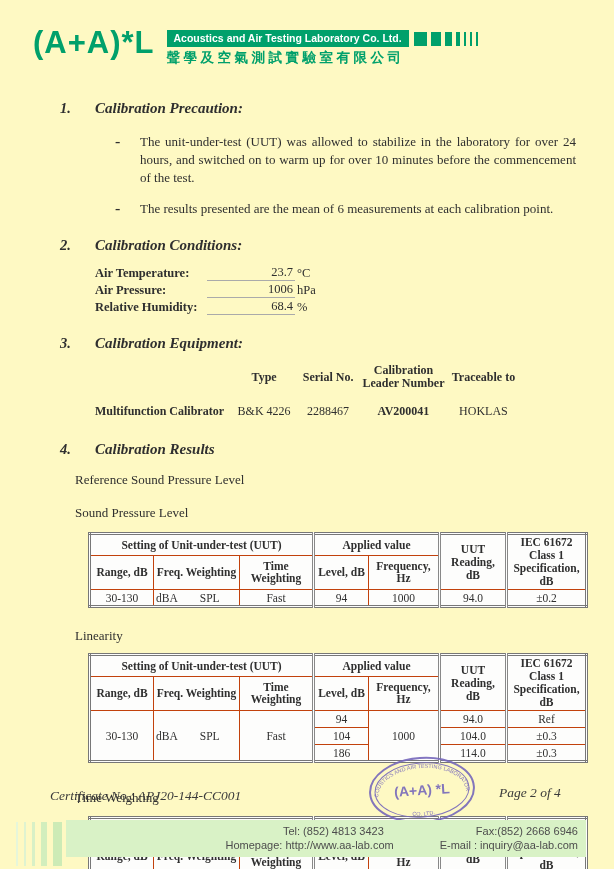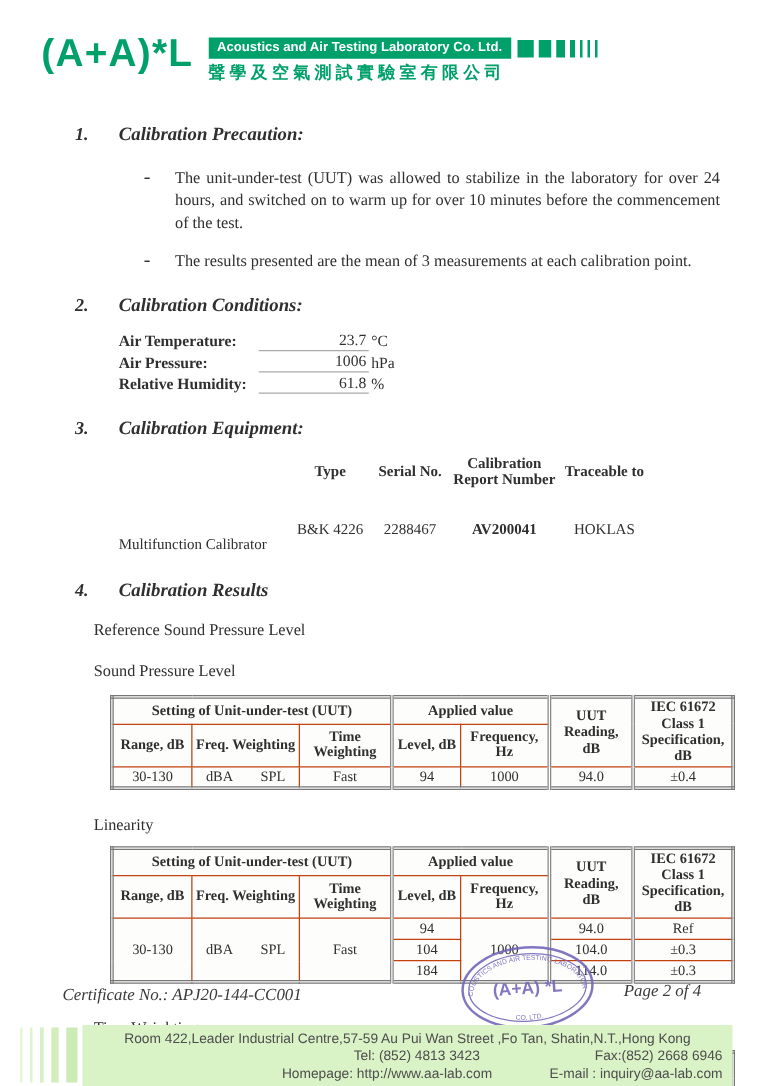--- a/index.html
+++ b/index.html
@@ -1,18 +1,18 @@
 <!DOCTYPE html>
 <html><head>
 <meta charset="utf-8">
 <style>
   * { margin:0; padding:0; box-sizing:border-box; }
   body { background:#888; display:flex; justify-content:center; }
   .page {
-    position:relative; width:614px; height:869px; background:#ffffff;
+    position:relative; width:614px; height:869px; background:#fef9c3;
     font-family:"Liberation Serif", serif; color:#2f2f2f; overflow:hidden;
   }
   
   .hdr { position:absolute; top:26px; left:33px; display:flex; align-items:flex-start; }
   .logo-text {
     font-family:"Liberation Sans", sans-serif; font-weight:bold;
     font-size:31px; line-height:34px; color:#00a06b; letter-spacing:1px; white-space:nowrap;
   }
   .hdr-right { margin-left:12px; margin-top:4px; }
   .banner-row { display:flex; align-items:center; gap:5px; }
@@ -36,36 +36,36 @@
   .bullet .btxt { flex:1; font-size:13px; line-height:18px; text-align:justify; }
   
   .cond { margin:12px 0 0 95px; font-size:12.5px; }
   .cond-row { display:flex; align-items:flex-end; height:15px; margin-bottom:2px; }
   .cond-label { width:112px; font-weight:bold; }
   .cond-line { width:88px; border-bottom:1px solid #aaa; text-align:right; padding-right:2px; }
   .cond-unit { margin-left:2px; }
   
   .equip { margin:12px 0 0 95px; font-size:12px; width:425px; }
   .eq-row { display:flex; align-items:center; }
-  .eq-name { width:150px; font-weight:normal;margin-top:24px; }
+  .eq-name { width:150px; font-weight:bold; }
   .eq-c { width:70px; text-align:center; }
   .eq-c.w2 { width:95px;font-weight:bold; }
   .eq-head { font-weight:bold; line-height:13px; margin-bottom:14px; }
   .eq-head .eq-c { font-weight:bold; }
   
   .sublabel { margin-left:75px; font-size:13px; }
   
   .rtable {
     margin-left:88px; border-collapse:collapse; table-layout:fixed; width:497px;
     font-size:11.5px; border:3px double #777; background:#fdfdfc;
   }
   .rtable th, .rtable td { border:1px solid #c2410c; text-align:center; padding:1px 2px; height:17px; font-weight:bold; }
   .rtable td.v { font-weight:normal; }
   .rtable .gsep { border-left:3px double #888; }
-  .freqcell { display:flex; justify-content:center; gap:22px; }
+  .freqcell { display:flex; justify-content:flex-start; gap:22px; }
   .twoline { line-height:13px; }
   
   .cert { position:absolute; left:50px; top:788px; font-style:italic; font-size:13.5px; color:#3a3a3a; }
   .pagenum { position:absolute; left:499px; top:785px; font-style:italic; font-size:13.5px; color:#3a3a3a; }
   .stamp { position:absolute; left:366px; top:754px; transform:rotate(-4deg); opacity:.9; }
   .fbars { position:absolute; left:16px; top:822px; display:flex; gap:6px; height:44px; align-items:stretch; }
   .fbars i { display:block; }
   .fblock {
     position:absolute; left:66px; top:820px; width:520px; background:#d9f2c6;
     font-family:"Liberation Sans", sans-serif; font-size:11px; color:#4d4d4d;
@@ -104,55 +104,55 @@
     <div class="sec" style="margin-top:8px;">
       <span class="sec-num">1.</span>
       <span class="sec-title">Calibration Precaution:</span>
     </div>
     <div class="bullet" style="margin-top:16px;">
       <span class="dash">-</span>
       <span class="btxt">The unit-under-test (UUT) was allowed to stabilize in the laboratory for over 24 hours, and switched on to warm up for over 10 minutes before the commencement of the test.</span>
     </div>
     <div class="bullet">
       <span class="dash">-</span>
-      <span class="btxt">The results presented are the mean of 3 measurements at each calibration point.</span>
+      <span class="btxt">The results presented are the mean of 6 measurements at each calibration point.</span>
     </div>
 
     <div class="sec" style="margin-top:19px;">
       <span class="sec-num">2.</span>
       <span class="sec-title">Calibration Conditions:</span>
     </div>
     <div class="cond">
       <div class="cond-row">
         <span class="cond-label">Air Temperature:</span>
         <span class="cond-line">23.7</span>
         <span class="cond-unit">°C</span>
       </div>
       <div class="cond-row">
         <span class="cond-label">Air Pressure:</span>
         <span class="cond-line">1006</span>
         <span class="cond-unit">hPa</span>
       </div>
       <div class="cond-row">
         <span class="cond-label">Relative Humidity:</span>
-        <span class="cond-line">61.8</span>
+        <span class="cond-line">68.4</span>
         <span class="cond-unit">%</span>
       </div>
     </div>
 
     <div class="sec" style="margin-top:20px;">
       <span class="sec-num">3.</span>
       <span class="sec-title">Calibration Equipment:</span>
     </div>
     <div class="equip">
       <div class="eq-row eq-head" style="margin-top:10px;">
         <span class="eq-name"></span>
         <span class="eq-c">Type</span>
         <span class="eq-c">Serial No.</span>
-        <span class="eq-c w2">Calibration Report Number</span>
+        <span class="eq-c w2">Calibration Leader Number</span>
         <span class="eq-c" style="width:80px">Traceable to</span>
       </div>
       <div class="eq-row">
         <span class="eq-name">Multifunction Calibrator</span>
         <span class="eq-c v">B&amp;K 4226</span>
         <span class="eq-c v">2288467</span>
         <span class="eq-c w2 v">AV200041</span>
         <span class="eq-c v" style="width:80px">HOKLAS</span>
       </div>
     </div>
@@ -199,21 +199,21 @@
         <td class="v">
           <div class="freqcell">
             <span>dBA</span>
             <span>SPL</span>
           </div>
         </td>
         <td class="v">Fast</td>
         <td class="v gsep">94</td>
         <td class="v">1000</td>
         <td class="v gsep">94.0</td>
-        <td class="v gsep">±0.4</td>
+        <td class="v gsep">±0.2</td>
       </tr>
     </tbody>
       </table>
 
     <div class="sublabel" style="margin-top:20px;">Linearity</div>
     <table class="rtable" style="margin-top:9px;">
       <colgroup>
           <col style="width:64px">
           <col style="width:86px">
           <col style="width:74px">
@@ -255,21 +255,21 @@
         <td class="v" rowspan="3">1000</td>
         <td class="v gsep">94.0</td>
         <td class="v gsep">Ref</td>
       </tr>
       <tr>
         <td class="v gsep">104</td>
         <td class="v gsep">104.0</td>
         <td class="v gsep">±0.3</td>
       </tr>
       <tr>
-        <td class="v gsep">184</td>
+        <td class="v gsep">186</td>
         <td class="v gsep">114.0</td>
         <td class="v gsep">±0.3</td>
       </tr>
     </tbody>
       </table>
 
     <div class="sublabel" style="margin-top:27px;">Time Weighting</div>
     <table class="rtable" style="margin-top:10px;">
       <colgroup>
           <col style="width:64px">
@@ -326,21 +326,20 @@
 
   <div class="fbars">
     <i style="width:2px;background:#e6f6da"></i>
     <i style="width:2px;background:#dff3d0"></i>
     <i style="width:3px;background:#d8f0c6"></i>
     <i style="width:6px;background:#d2eebd"></i>
     <i style="width:9px;background:#cdebb6"></i>
   </div>
 
   <div class="fblock">
-    <div class="fline1">Room 422,Leader Industrial Centre,57-59 Au Pui Wan Street ,Fo Tan, Shatin,N.T.,Hong Kong</div>
     <div class="fline2">
       <span>Tel: (852) 4813 3423</span>
       <span>Fax:(852) 2668 6946</span>
     </div>
     <div class="fline3">
       <span>Homepage: http://www.aa-lab.com</span>
       <span>E-mail : inquiry@aa-lab.com</span>
     </div>
   </div>
 

